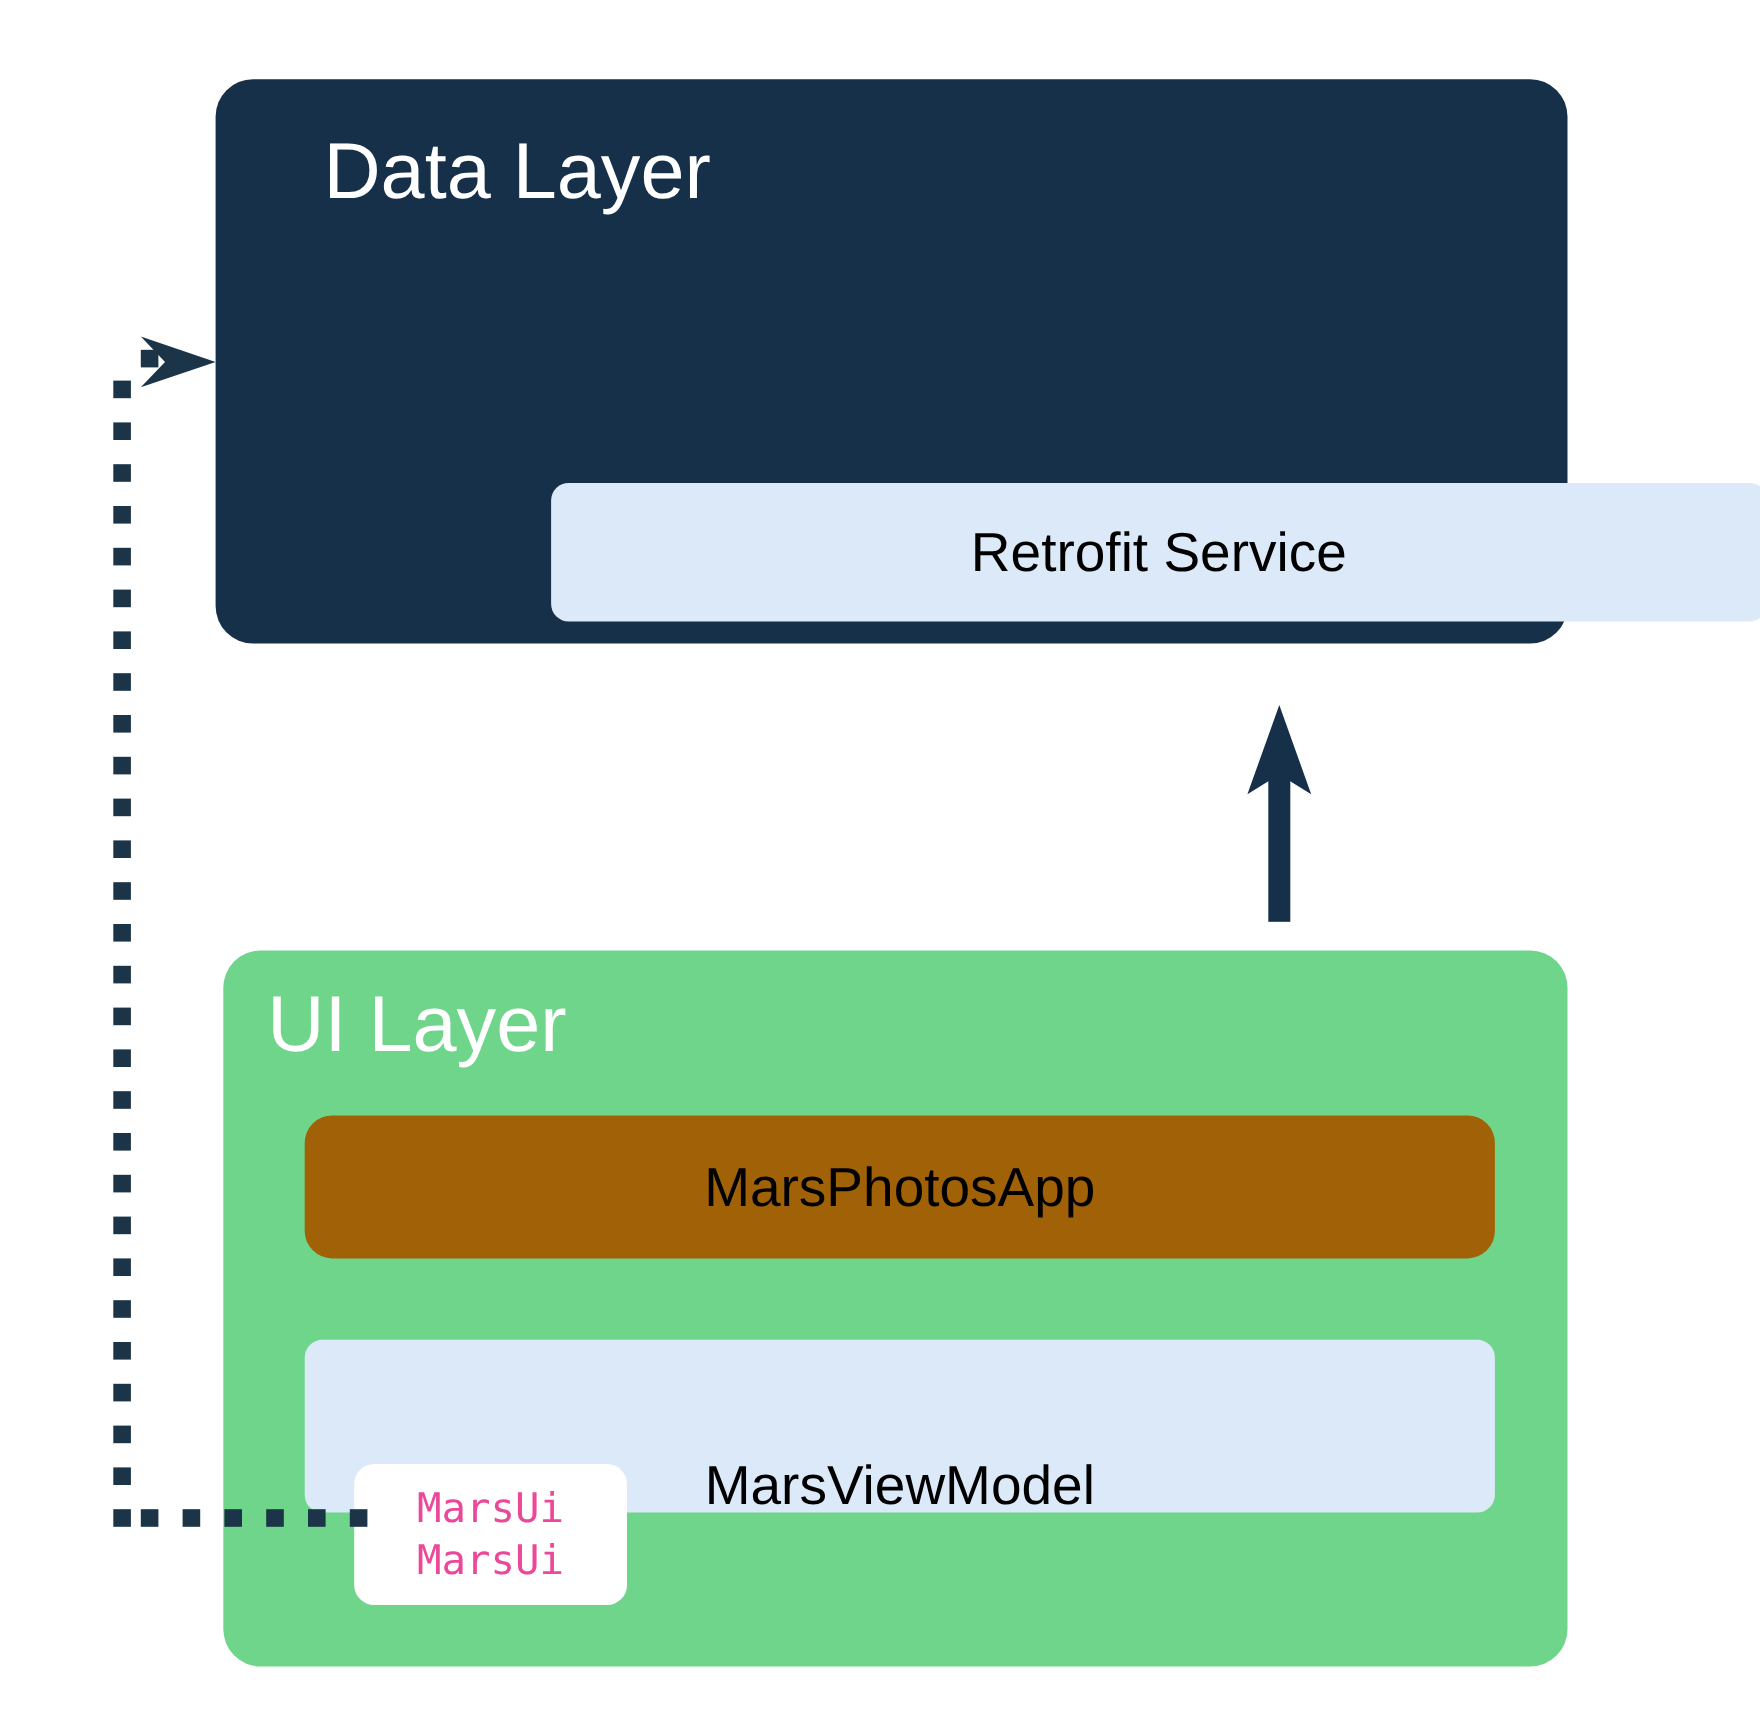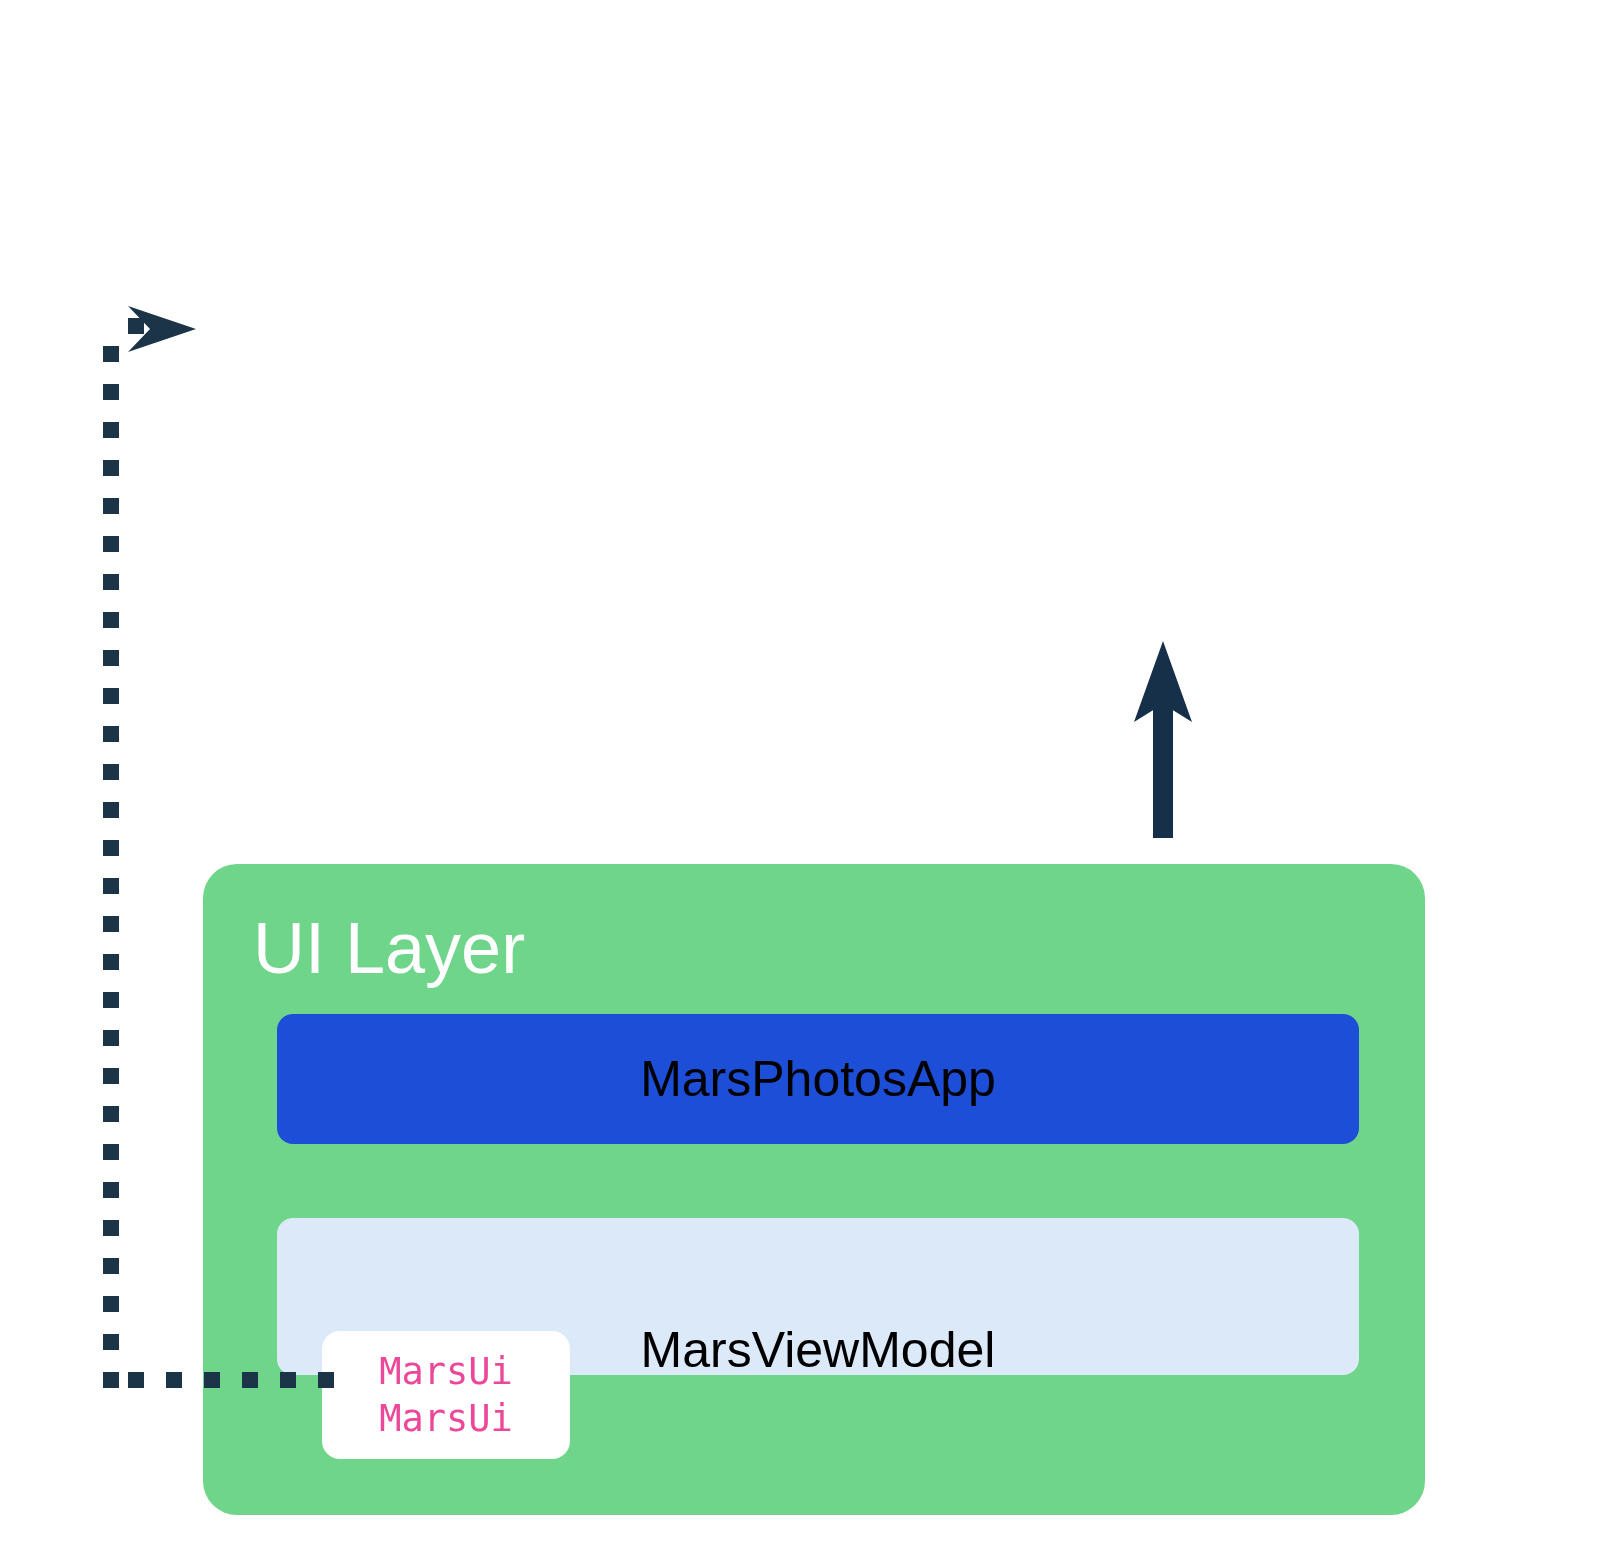--- a/index.html
+++ b/index.html
@@ -48,22 +48,21 @@
     letter-spacing: 0px;
     white-space: nowrap;
     line-height: 1;
   }
   #data-layer-title {
     left: 98px;
     top: 48px;
   }
   #ui-layer-title {
     left: 40px;
-    top: 48px;
-    margin-left: 10px;
+    top: 31px;
   }
 
   
   .component-box {
     position: absolute;
     box-sizing: border-box;
     border-radius: 16px;
     display: flex;
     align-items: center;
     justify-content: center;
@@ -77,21 +76,22 @@
     top: 367px;
     width: 1105px;
     height: 126px;
     background: #dbe9f8;
   }
   #mars-photos-app-box {
     left: 277px;
     top: 1014px;
     width: 1082px;
     height: 130px;
-    background: #1d4ed8;
+    background: #a16207;
+    border-radius: 25px;
   }
   #mars-view-model-box {
     left: 277px;
     top: 1218px;
     width: 1082px;
     height: 157px;
     background: #dbe9f8;
   }
 
   
@@ -121,20 +121,27 @@
     width: 1600px;
     height: 1566px;
     pointer-events: none;
   }
 </style>
 </head>
 <body>
 
 <div id="diagram">
 
+  <div class="layer-box" id="data-layer-box">
+    <div class="layer-title" id="data-layer-title">Data Layer</div>
+
+    <div class="component-box" id="retrofit-service-box">
+      <span>Retrofit Service</span>
+    </div>
+  </div>
 
   <div class="layer-box" id="ui-layer-box">
     <div class="layer-title" id="ui-layer-title">UI Layer</div>
 
     <div class="component-box" id="mars-photos-app-box" style="left:74px; top:150px; width:1082px; height:130px;">
       <span>MarsPhotosApp</span>
     </div>
 
     <div class="component-box" id="mars-view-model-box" style="left:74px; top:354px; width:1082px; height:157px;align-items:flex-end;">
       <span>MarsViewModel</span>

